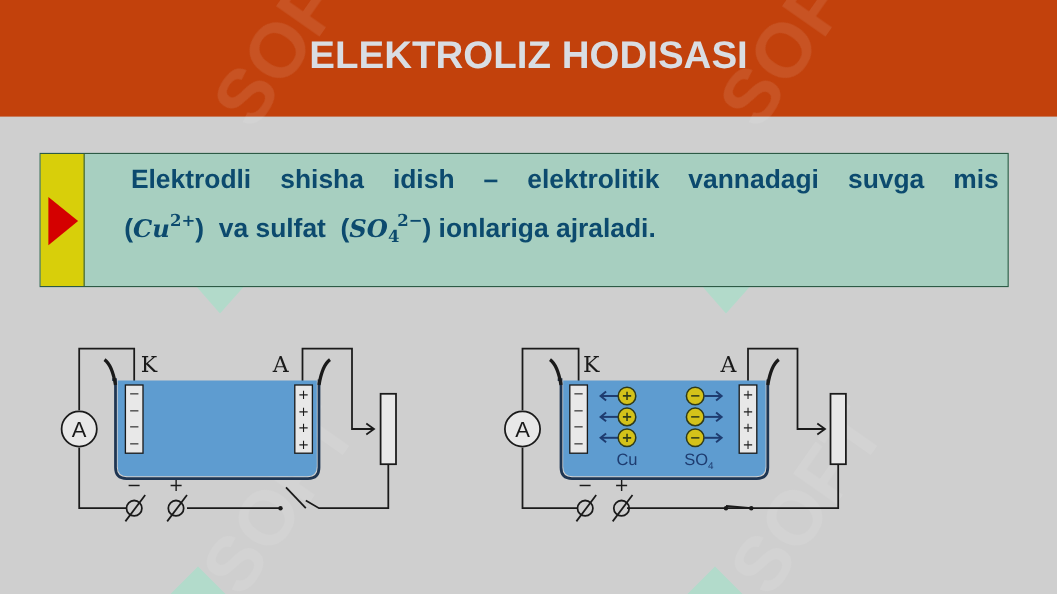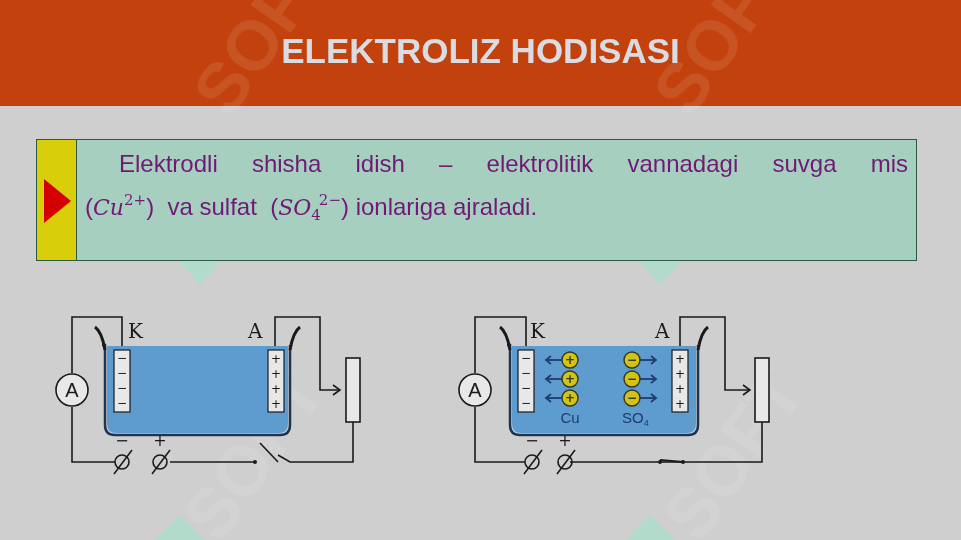--- a/index.html
+++ b/index.html
@@ -39,26 +39,27 @@
       width: 0; height: 0;
       border-top: 22px solid transparent;
       border-bottom: 22px solid transparent;
       border-left: 27px solid #d40000;
     }
     .info-text {
       flex: 1;
       padding: 6px 8px 0 8px;
       font-size: 24px;
       line-height: 36px;
-      color: #701a75;
+      color: #0c4a6e;
       text-align: justify;
       text-align-last: left;
+      font-weight: bold;
     }
     .info-text .line { display: block; text-align: justify; text-align-last: justify; }
-    .info-text .line.last { text-align-last: left; }
+    .info-text .line.last { text-align-last: left; margin-left: 28px; }
     .indent { display: inline-block; width: 34px; }
     .math { font-family: "DejaVu Serif", serif; font-style: italic; font-size: 22px; }
     .math sub { font-size: 15px; vertical-align: -5px; font-style: normal; }
     .math sup { font-size: 15px; vertical-align: 10px; font-style: normal; }
     .diagram { position: absolute; }
     .watermark {
       position: absolute; pointer-events: none;
     }
   </style>
 </head>

